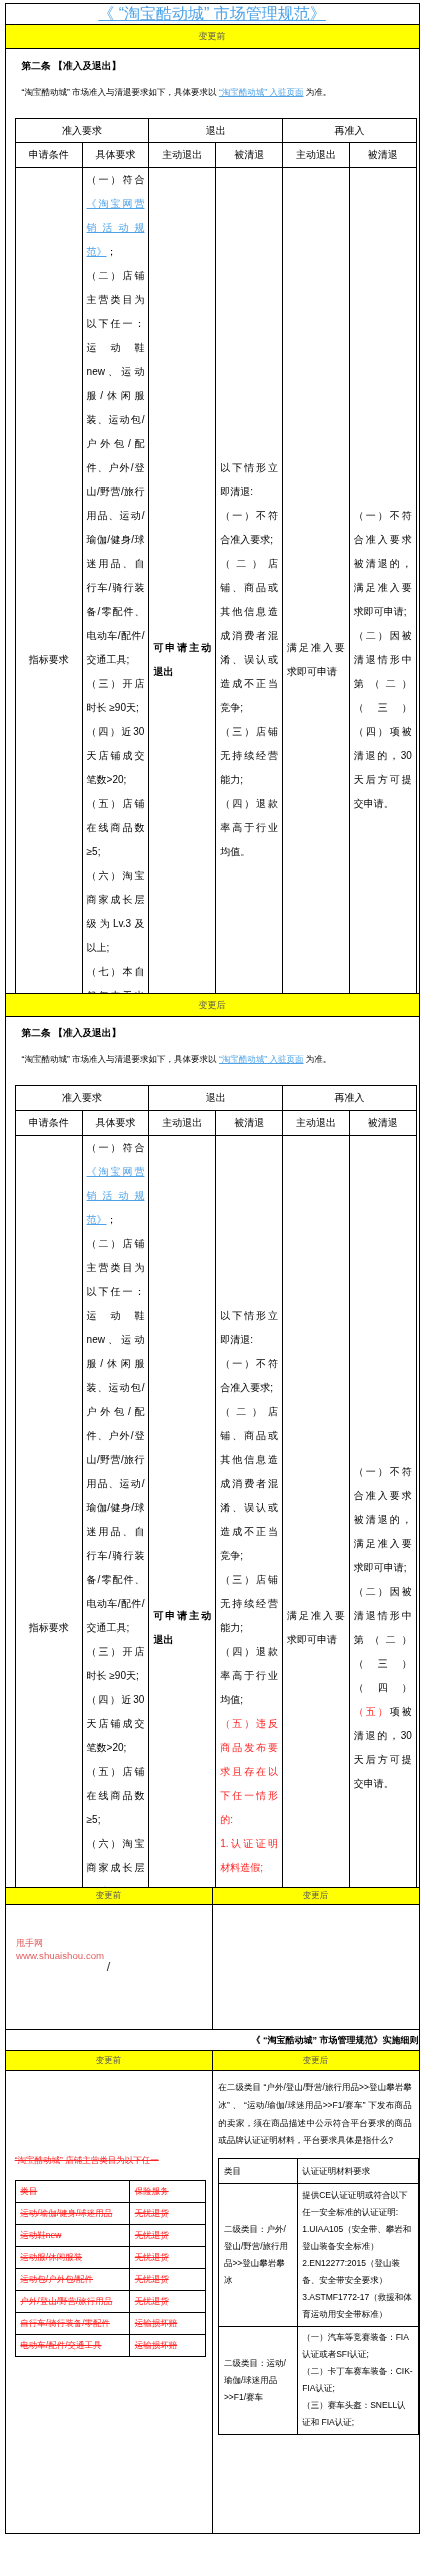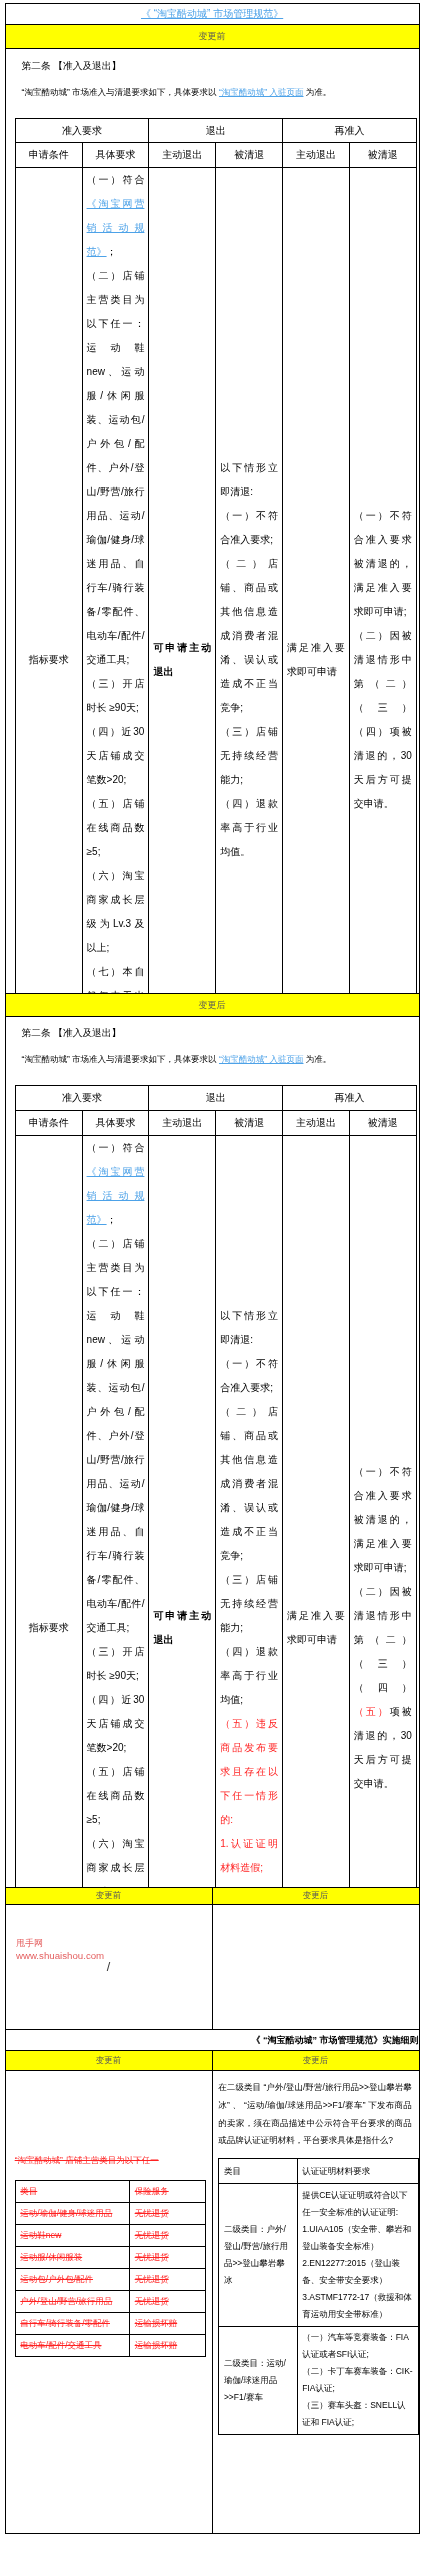--- a/index.html
+++ b/index.html
@@ -3,27 +3,27 @@
 <meta charset="utf-8">
 <style>
   html,body{margin:0;padding:0;background:#fff;}
   body{width:424px;height:2576px;overflow:hidden;font-family:"Liberation Sans","DejaVu Sans",sans-serif;color:#000;}
   .doc{position:absolute;left:4.6px;top:2.8px;width:413px;border:1.1px solid #000;background:#fff;}
   .row{border-bottom:0.6px solid #000;box-sizing:border-box;}
   .row:last-child{border-bottom:none;}
   
   .title-row{height:21.7px;display:flex;align-items:center;justify-content:center;}
   .lnk{color:#4da2e8;text-decoration:underline;cursor:pointer;}
-  .title-row .lnk{font-size:10px;}
+  .title-row .lnk{font-size:16px;}
   
   .ybar{background:#ffff00;color:#595959;font-size:9px;display:flex;align-items:center;justify-content:center;}
   .ybar-full{height:23.4px;}
   
   .section-cell{box-sizing:border-box;padding:9.7px 4.6px 0 4.6px;overflow:hidden;}
-  .sec-h{font-size:9.7px;font-weight:normal;line-height:13.7px;margin:0 0 12.5px 11.4px;}
+  .sec-h{font-size:9.7px;font-weight:bold;line-height:13.7px;margin:0 0 12.5px 11.4px;}
   .sec-p{font-size:8.5px;line-height:15px;margin:0 0 18px 11.4px;}
   
   table.t6{border-collapse:collapse;table-layout:fixed;width:402px;margin-left:4.6px;border:1.1px solid #000;}
   table.t6 th,table.t6 td{border:0.6px solid #000;font-weight:normal;font-size:10px;padding:0 4px;vertical-align:middle;box-sizing:border-box;overflow:hidden;}
   table.t6 tr.gh th{height:24.5px;text-align:center;border-bottom:1.1px solid #000;}
   table.t6 tr.sh th{height:25px;text-align:center;}
   table.t6 td.lbl{text-align:center;}
   table.t6 td.just{text-align:justify;line-height:24px;}
   table.t6 td.ctr{text-align:justify;line-height:24px;font-weight:bold;}
   table.t6 tr.service td{border-top:1.1px solid #000;}

